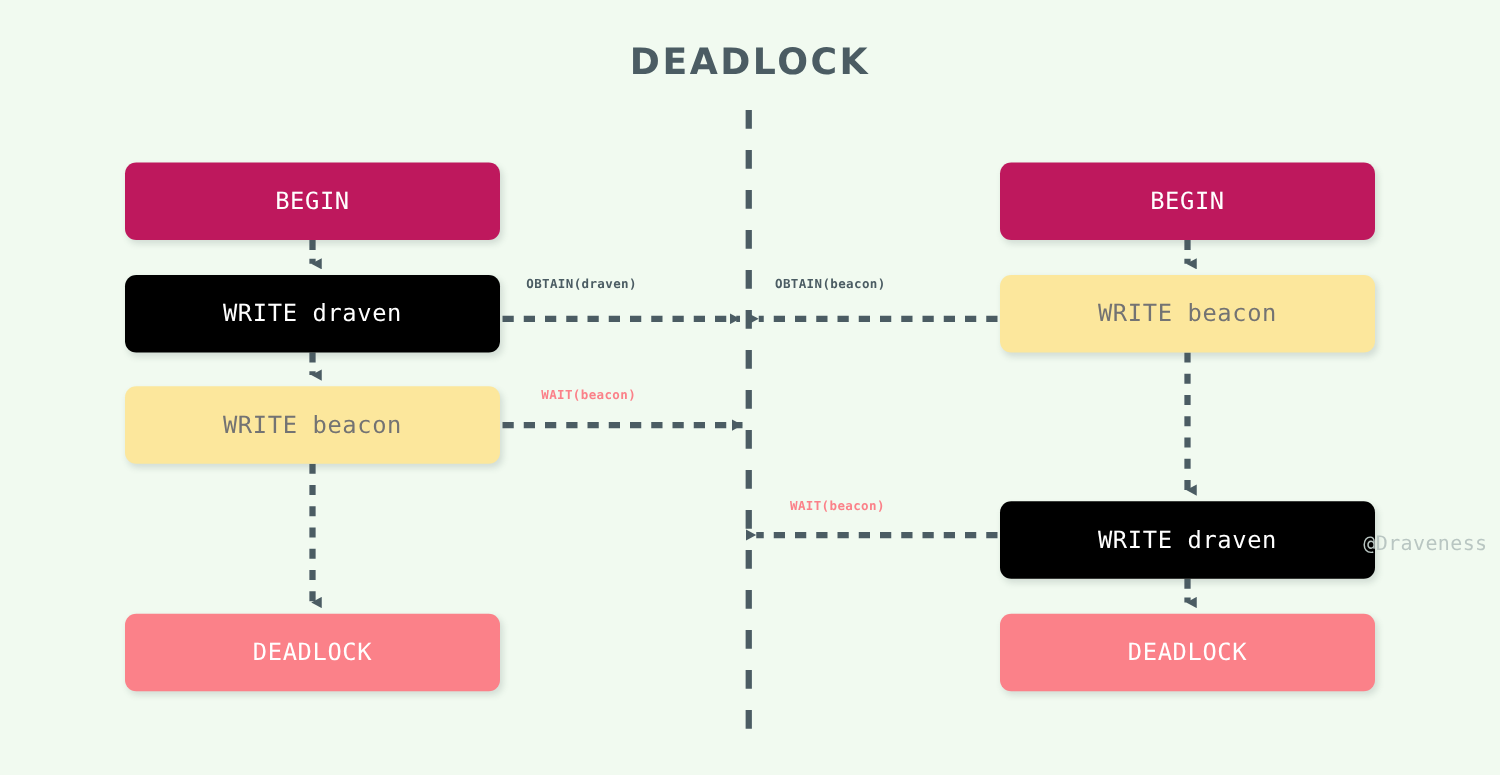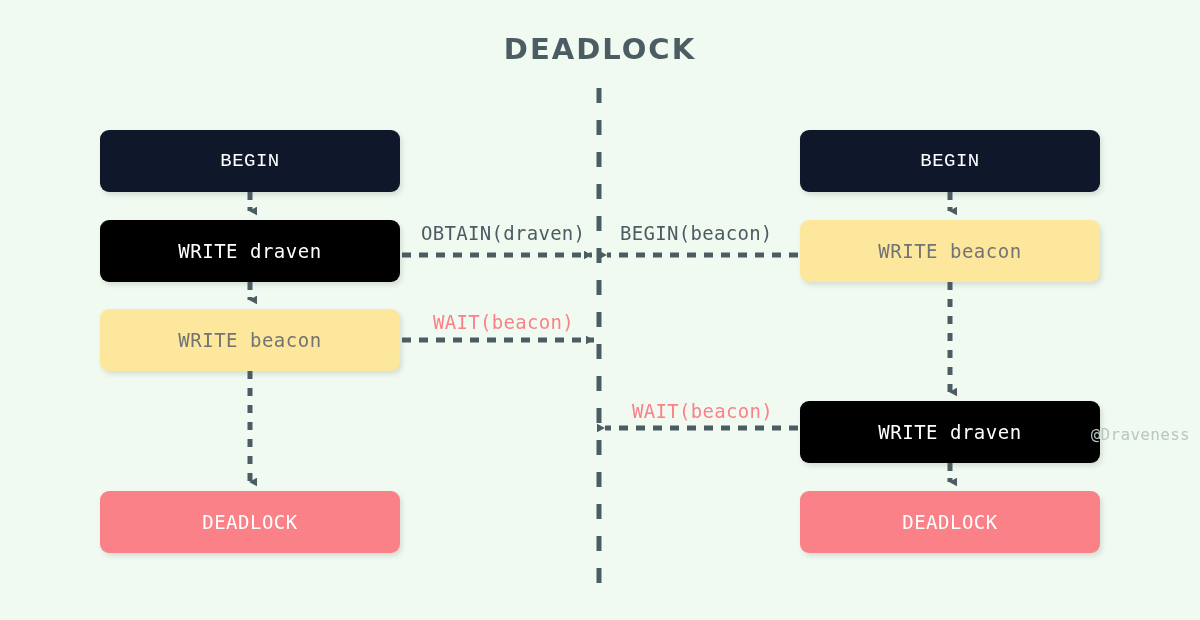--- a/index.html
+++ b/index.html
@@ -52,31 +52,32 @@
     border-radius: 9px;
     box-shadow: 2px 3px 5px rgba(80,100,95,0.18);
     display: flex;
     align-items: center;
     justify-content: center;
     font-size: 19px;
     letter-spacing: 0.5px;
     box-sizing: border-box;
     white-space: nowrap;
   }
-  .node-begin    { background: #0f172a; color: #ffffff; font-family: Liberation Mono, monospace; }
+  .node-begin    { background: #be185d; color: #ffffff; }
   .node-draven   { background: #000000; color: #ffffff; }
   .node-beacon   { background: #fce79c; color: #737373; }
   .node-deadlock { background: #fb8189; color: #ffffff; }
 
   
   .edge-label {
     position: absolute;
-    font-size: 19px;
+    font-size: 10px;
     letter-spacing: 0.3px;
     white-space: nowrap;
+    font-weight: bold;
   }
   .label-obtain { color: #4b5c63; }
   .label-wait   { color: #fb8189; }
 
   
   .watermark {
     position: absolute;
     right: 10px;
     bottom: 4px;
     font-size: 16px;
@@ -151,21 +152,21 @@
   <div class="node node-draven" style="left:800px; top:401px;">
     <span>WRITE draven</span>
   </div>
 
   <div class="node node-deadlock" style="left:800px; top:491px;">
     <span>DEADLOCK</span>
   </div>
 
   <div class="edge-label label-obtain" style="left:421px; top:222px;">OBTAIN(draven)</div>
 
-  <div class="edge-label label-obtain" style="left:620px; top:222px;">BEGIN(beacon)</div>
+  <div class="edge-label label-obtain" style="left:620px; top:222px;">OBTAIN(beacon)</div>
 
   <div class="edge-label label-wait" style="left:433px; top:311px;text-align:center;">WAIT(beacon)</div>
 
   <div class="edge-label label-wait" style="left:632px; top:400px;">WAIT(beacon)</div>
 
   <div class="watermark">@Draveness</div>
 
 </div>
 
 </body></html>

